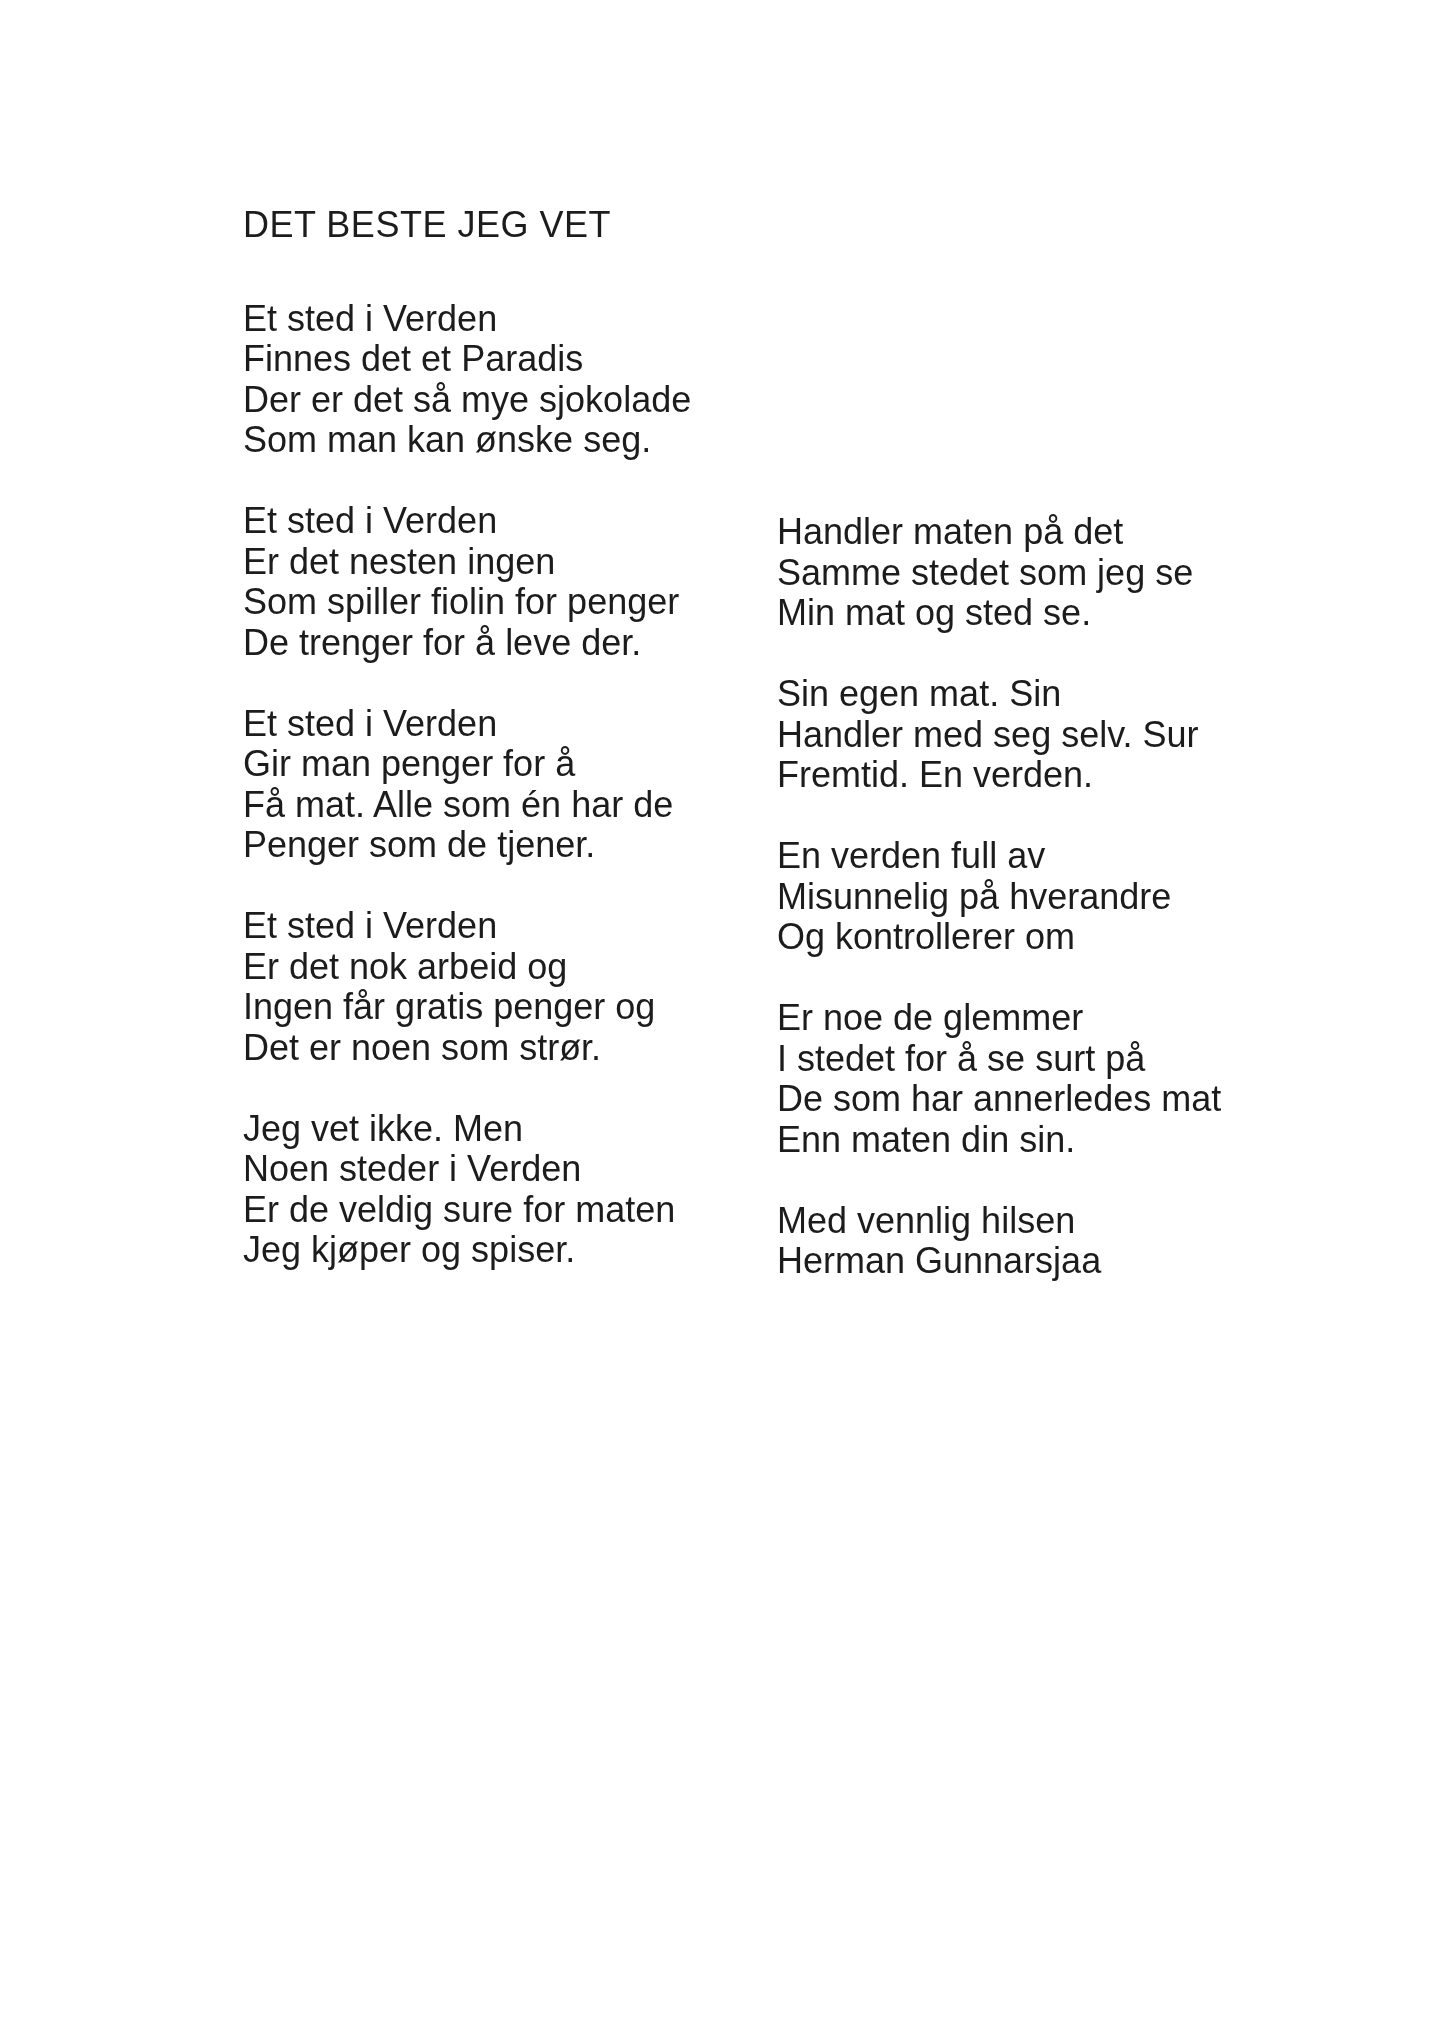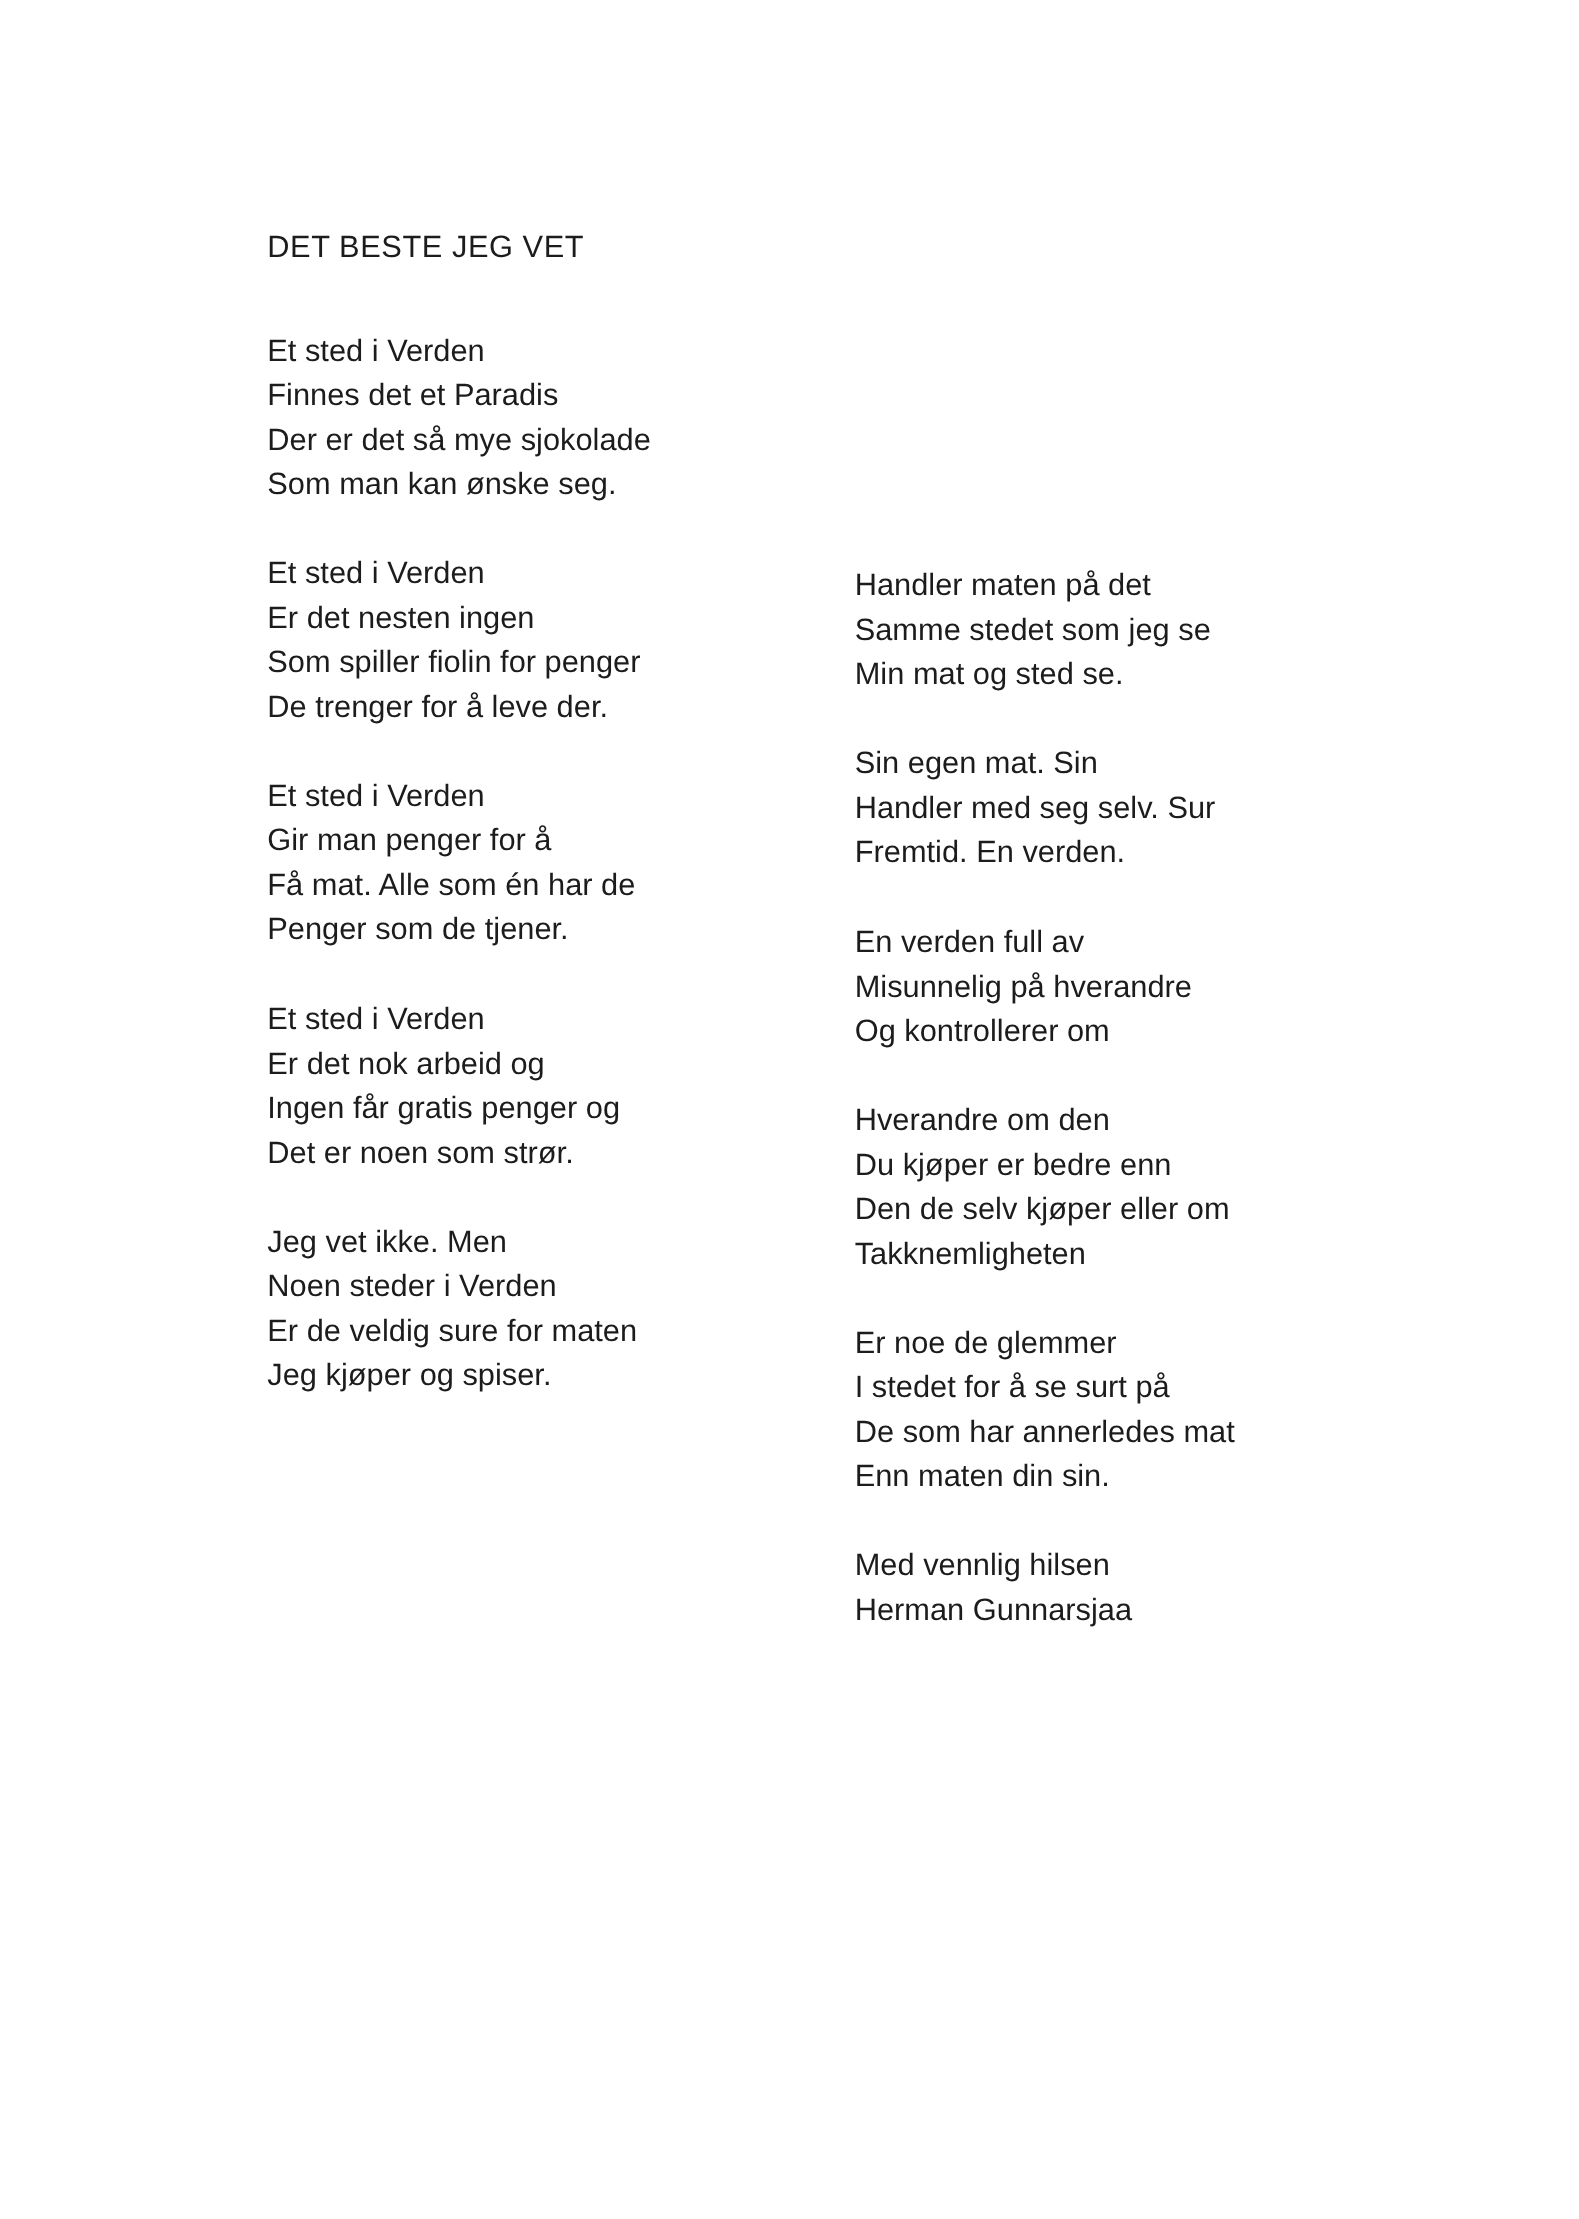--- a/index.html
+++ b/index.html
@@ -6,21 +6,21 @@
     margin: 0;
     padding: 0;
     background: #ffffff;
   }
   .page {
     position: relative;
     width: 1435px;
     height: 2017px;
     background: #ffffff;
     font-family: "Liberation Sans", sans-serif;
-    font-size: 28px;
+    font-size: 36px;
     line-height: 40.5px;
     color: #1c1c1c;
     overflow: hidden;
   }
   .col {
     position: absolute;
     white-space: nowrap;
   }
   .col-left  { left: 243px; top: 205px; }
   .col-right { left: 777px; top: 512px; }
@@ -84,26 +84,20 @@
         <div>Sin egen mat. Sin</div>
         <div>Handler med seg selv. Sur</div>
         <div>Fremtid. En verden.</div>
       </div>
     <div class="stanza">
         <div>En verden full av</div>
         <div>Misunnelig på hverandre</div>
         <div>Og kontrollerer om</div>
       </div>
     <div class="stanza">
-        <div>Hverandre om den</div>
-        <div>Du kjøper er bedre enn</div>
-        <div>Den de selv kjøper eller om</div>
-        <div>Takknemligheten</div>
-      </div>
-    <div class="stanza">
         <div>Er noe de glemmer</div>
         <div>I stedet for å se surt på</div>
         <div>De som har annerledes mat</div>
         <div>Enn maten din sin.</div>
       </div>
     <div class="stanza signoff">
         <div>Med vennlig hilsen</div>
         <div>Herman Gunnarsjaa</div>
       </div>
   </div>

